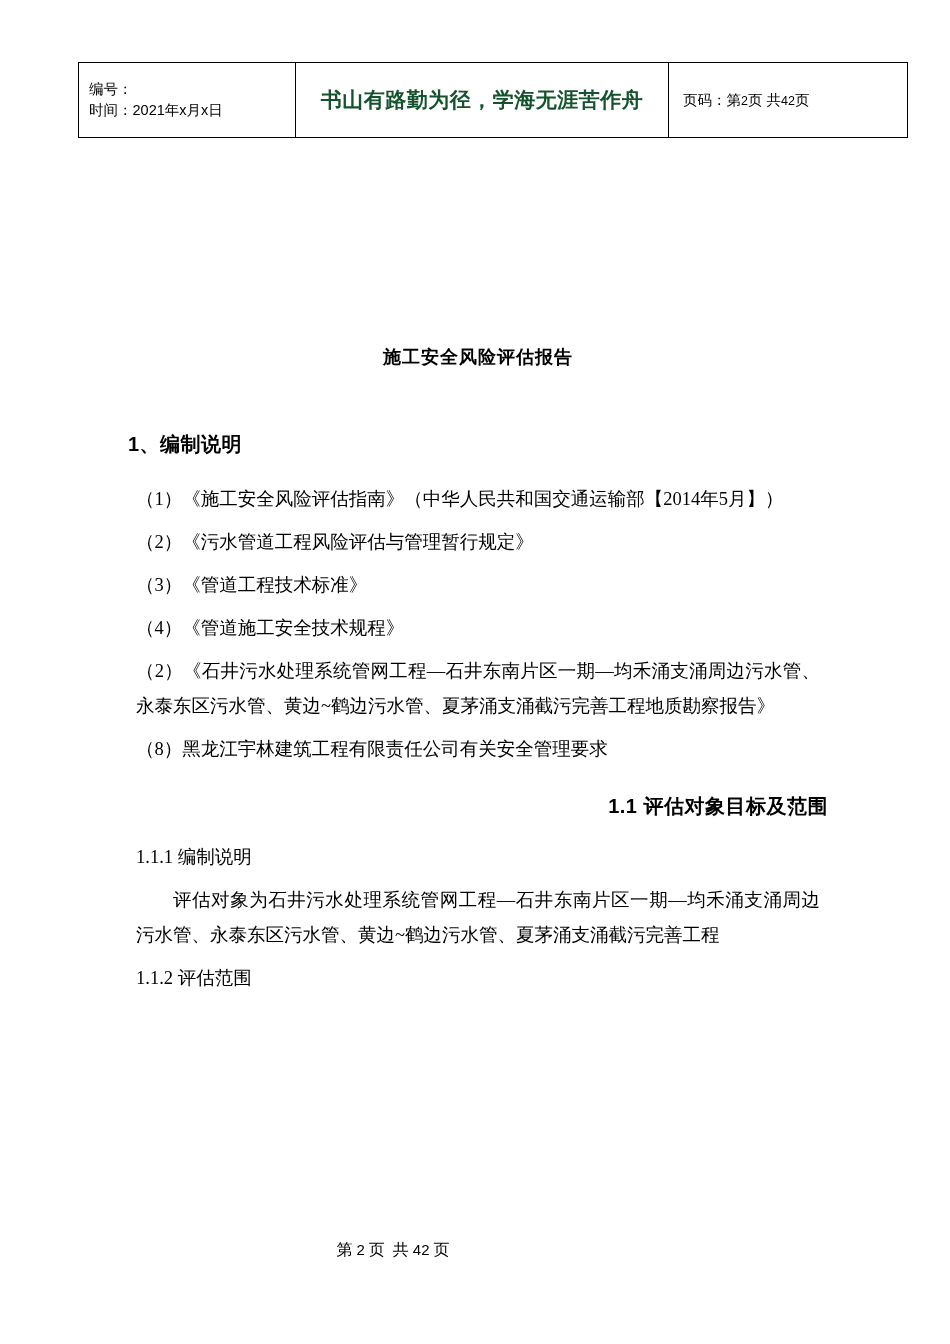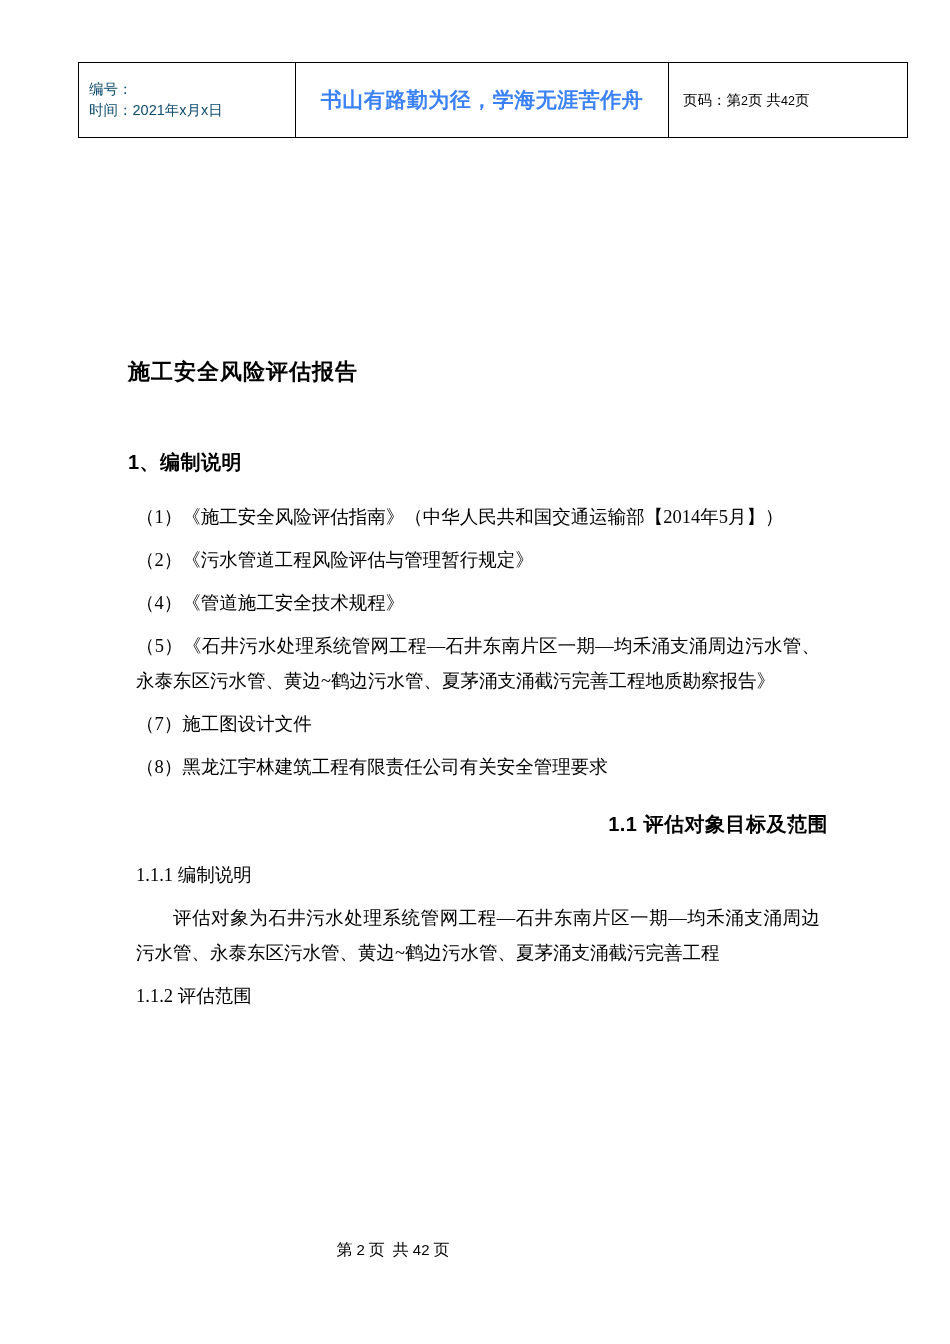--- a/index.html
+++ b/index.html
@@ -36,27 +36,27 @@
     padding: 0;
     vertical-align: middle;
     height: 66px;
   }
   .hdr-left {
     width: 196px;
     padding: 4px 10px 4px 10px !important;
     font-family: "Liberation Sans", sans-serif;
     font-size: 14.5px;
     line-height: 21px;
-    color: #0c4a6e;
+    color: #000000;
   }
   .hdr-left .line { white-space: nowrap; }
   .hdr-mid {
     width: 372px;
     text-align: center;
-    color: #3b82f6;
+    color: #14532d;
     font-family: "Liberation Sans", sans-serif;
     font-weight: bold;
     font-size: 21px;
     letter-spacing: 0.5px;
   }
   .hdr-right {
     width: 224px;
     padding-left: 14px !important;
     font-family: "Liberation Sans", sans-serif;
     font-size: 14.5px;
@@ -65,26 +65,26 @@
   .hdr-right .small { font-size: 12.5px; }
 
   
   .content {
     position: absolute;
     left: 128px;
     top: 345px;
     width: 700px;
   }
   .doc-title {
-    text-align: left;
+    text-align: center;
     font-family: "Liberation Sans", sans-serif;
     font-weight: bold;
-    font-size: 22px;
+    font-size: 18px;
     letter-spacing: 1px;
-    margin: 12px 0 62px 0;
+    margin: 0 0 62px 0;
   }
   h2.section {
     font-family: "Liberation Sans", sans-serif;
     font-weight: bold;
     font-size: 20px;
     margin: 0 0 24px 0;
     letter-spacing: 0.5px;
   }
   h3.subsection {
     font-family: "Liberation Sans", sans-serif;
@@ -142,23 +142,23 @@
     </table>
 
   <div class="content">
 
     <div class="doc-title">施工安全风险评估报告</div>
 
     <h2 class="section">1、编制说明</h2>
 
     <p class="para">（1）《施工安全风险评估指南》（中华人民共和国交通运输部【2014年5月】）</p>
     <p class="para">（2）《污水管道工程风险评估与管理暂行规定》</p>
+    <p class="para">（3）《管道工程技术标准》</p>
     <p class="para">（4）《管道施工安全技术规程》</p>
-    <p class="para">（5）《石井污水处理系统管网工程—石井东南片区一期—均禾涌支涌周边污水管、永泰东区污水管、黄边~鹤边污水管、夏茅涌支涌截污完善工程地质勘察报告》</p>
-    <p class="para">（7）施工图设计文件</p>
+    <p class="para">（2）《石井污水处理系统管网工程—石井东南片区一期—均禾涌支涌周边污水管、永泰东区污水管、黄边~鹤边污水管、夏茅涌支涌截污完善工程地质勘察报告》</p>
     <p class="para">（8）黑龙江宇林建筑工程有限责任公司有关安全管理要求</p>
 
     <h3 class="subsection">1.1 评估对象目标及范围</h3>
 
     <p class="para">1.1.1 编制说明</p>
     <p class="para indent">评估对象为石井污水处理系统管网工程—石井东南片区一期—均禾涌支涌周边污水管、永泰东区污水管、黄边~鹤边污水管、夏茅涌支涌截污完善工程</p>
     <p class="para">1.1.2 评估范围</p>
 
   </div>
 

